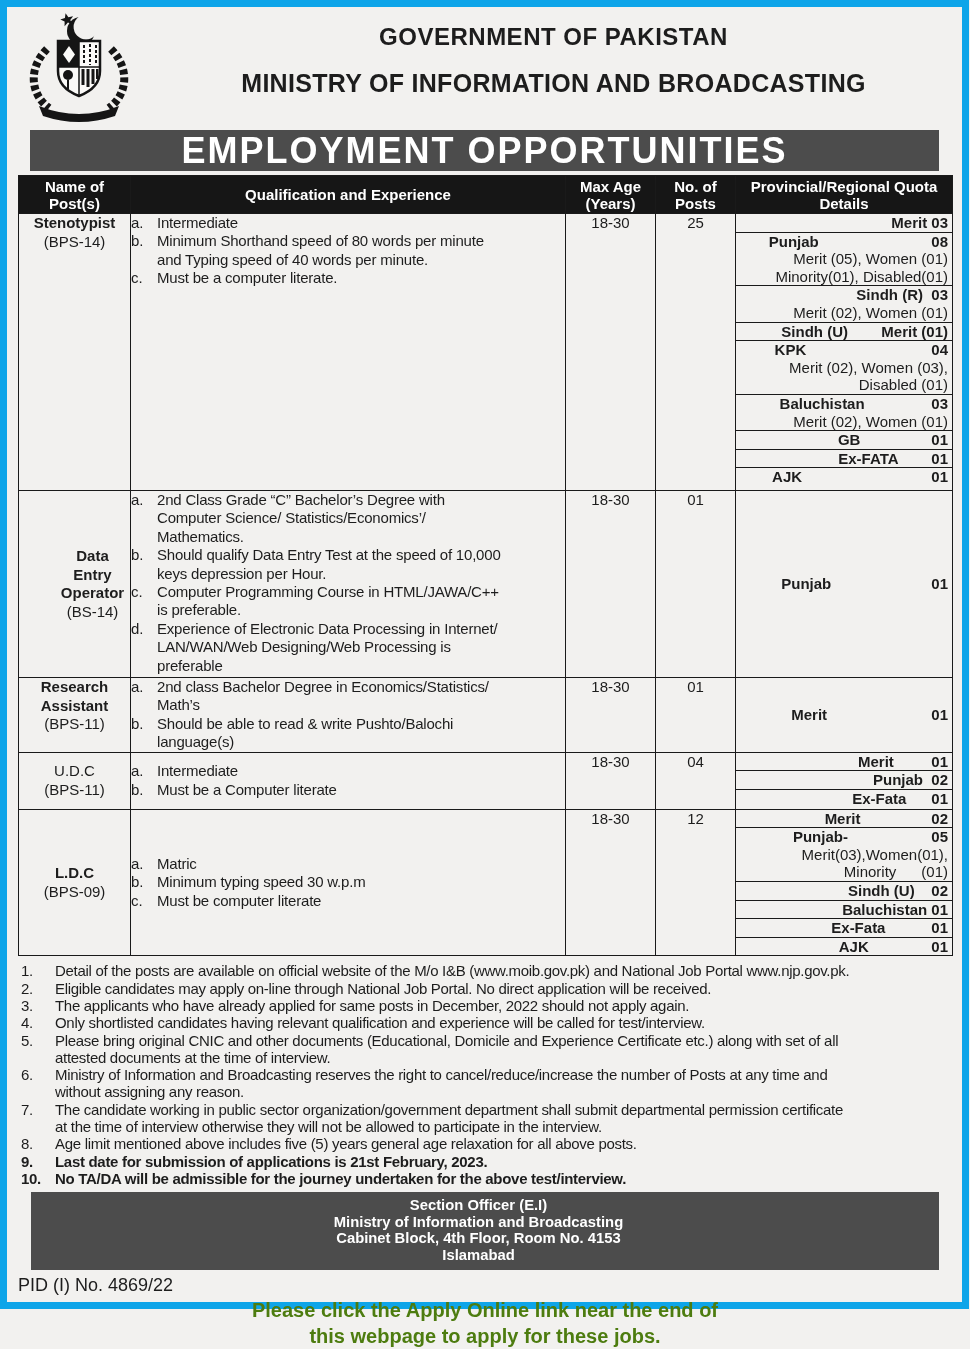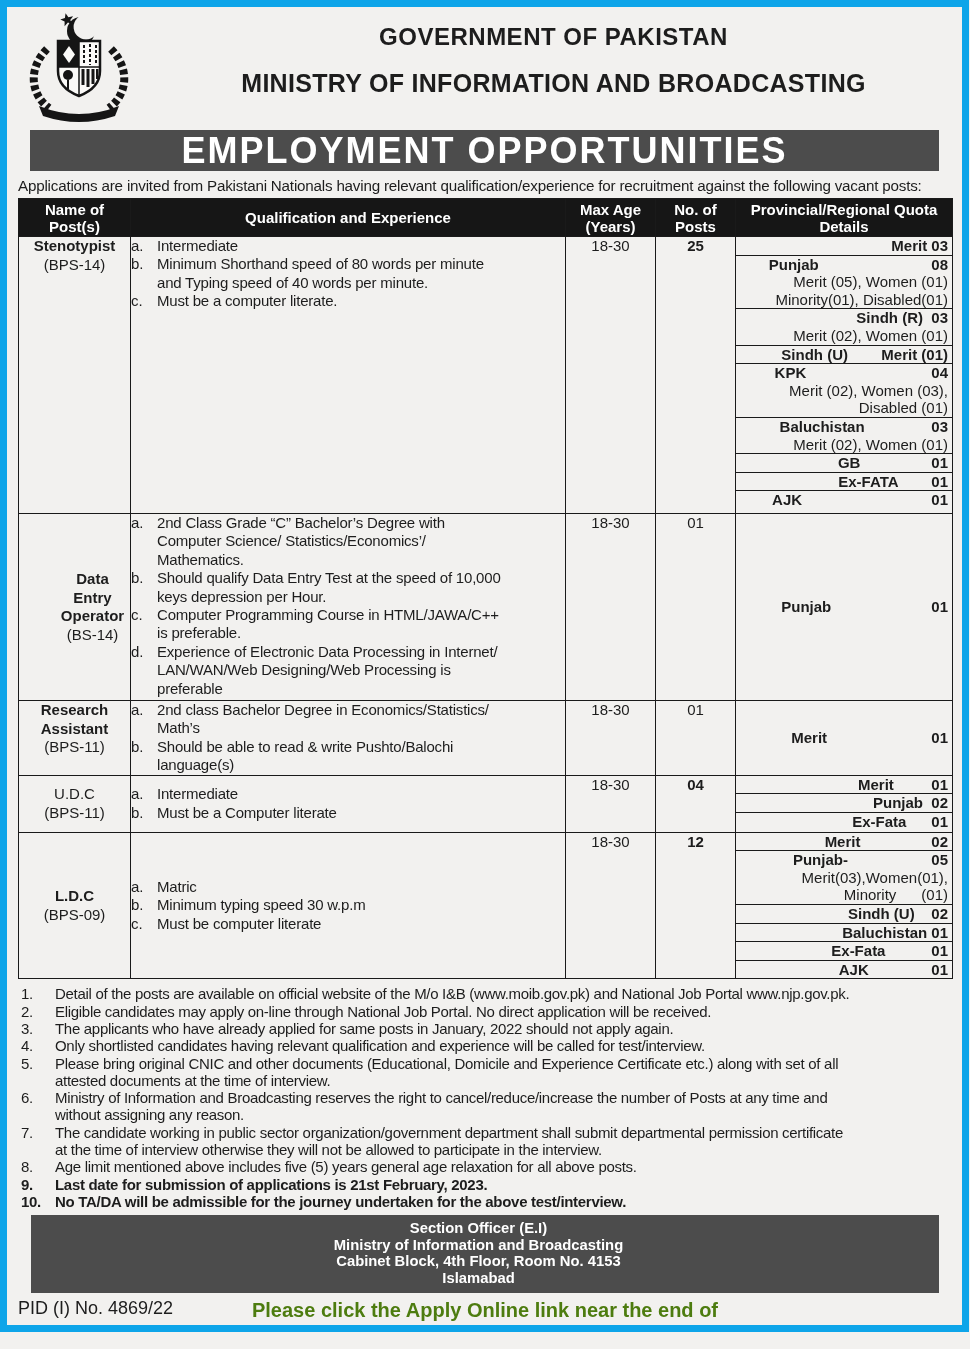--- a/index.html
+++ b/index.html
@@ -43,21 +43,21 @@
   }
   .c-name{text-align:center;padding:4px 2px;}
   .nm{font-weight:bold;line-height:18.5px;}
   .nm.rg{font-weight:normal;}
   .c-qual{padding:4px 6px 4px 8px;}
   .qitem{display:flex;line-height:18.4px;}
   .qk{flex:0 0 26px;}
   .qt{flex:1;white-space:pre-line;letter-spacing:-0.2px;}
   .c-age{text-align:center;vertical-align:top;padding-top:5px;}
   .c-posts{text-align:center;vertical-align:top;padding-top:5px;}
-  .c-posts.b{font-weight:bold;}
+  .c-posts.b{font-weight:normal;}
   .c-quota{vertical-align:top;}
   .qg{border-bottom:1.5px solid #1a1a1a;padding:0 4px;text-align:right;}
   .qg:last-child{border-bottom:none;}
   .c-quota.mid .qg{border-bottom:none;}
   .qh{font-weight:bold;white-space:pre-wrap;line-height:17.6px;}
   .qs{white-space:pre-wrap;line-height:17.6px;}
   
   .notes{margin:6px 8px 0 14px;font-size:15px;letter-spacing:-0.3px;}
   .note{display:flex;line-height:17.3px;}
   .note.b{font-weight:bold;}
@@ -109,21 +109,20 @@
       </svg>
     </div>
     <div class="titles">
       <div class="gov">GOVERNMENT OF PAKISTAN</div>
       <div class="ministry">MINISTRY OF INFORMATION AND BROADCASTING</div>
     </div>
   </div>
 
   <div class="banner">EMPLOYMENT OPPORTUNITIES</div>
 
-  <div class="intro">Applications are invited from Pakistani Nationals having relevant qualification/experience for recruitment against the following vacant posts:</div>
 
   <table class="posts">
     <colgroup>
       <col style="width:112px">
         <col style="width:435px">
         <col style="width:90px">
         <col style="width:80px">
         <col style="width:217px">
     </colgroup>
     <thead>
@@ -342,21 +341,21 @@
       <div class="note">
         <div class="nnum">1.</div>
         <div class="ntext">Detail of the posts are available on official website of the M/o I&amp;B (www.moib.gov.pk) and National Job Portal www.njp.gov.pk.</div>
       </div>
       <div class="note">
         <div class="nnum">2.</div>
         <div class="ntext">Eligible candidates may apply on-line through National Job Portal. No direct application will be received.</div>
       </div>
       <div class="note">
         <div class="nnum">3.</div>
-        <div class="ntext">The applicants who have already applied for same posts in January, 2022 should not apply again.</div>
+        <div class="ntext">The applicants who have already applied for same posts in December, 2022 should not apply again.</div>
       </div>
       <div class="note">
         <div class="nnum">4.</div>
         <div class="ntext">Only shortlisted candidates having relevant qualification and experience will be called for test/interview.</div>
       </div>
       <div class="note">
         <div class="nnum">5.</div>
         <div class="ntext">Please bring original CNIC and other documents (Educational, Domicile and Experience Certificate etc.) along with set of all
 attested documents at the time of interview.</div>
       </div>
@@ -390,13 +389,14 @@
       <div class="fline">Cabinet Block, 4th Floor, Room No. 4153</div>
       <div class="fline">Islamabad</div>
     </div>
 
   <div class="pid">PID (I) No. 4869/22</div>
 
 </div>
 
 <div class="apply" style="color:#4d7c0f">
     <div class="aline">Please click the Apply Online link near the end of</div>
+    <div class="aline">this webpage to apply for these jobs.</div>
   </div>
 
 </body></html>

